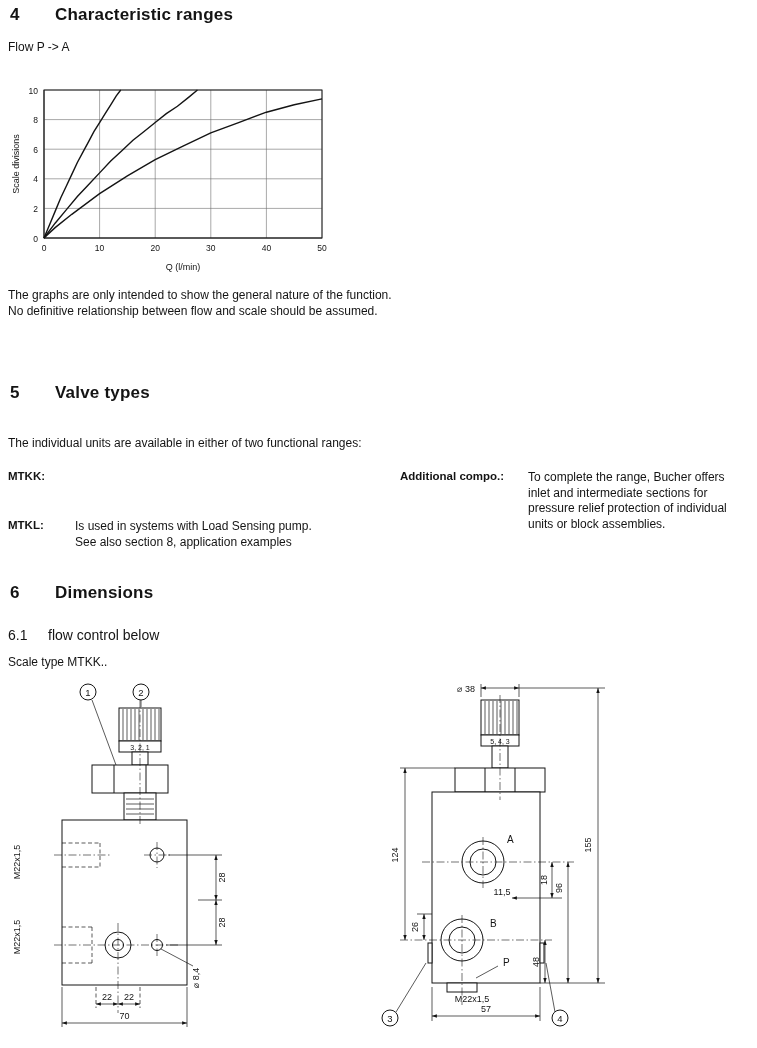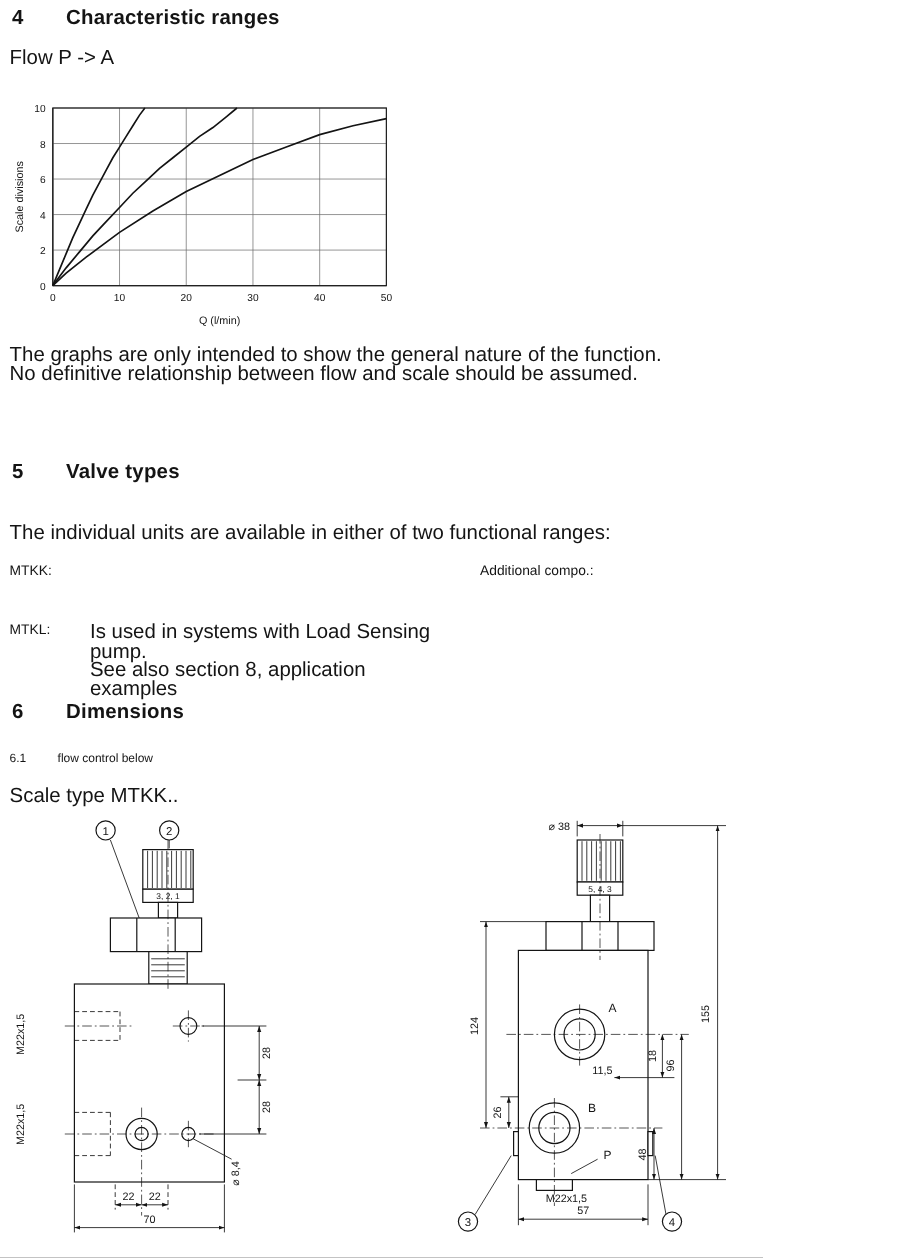--- a/index.html
+++ b/index.html
@@ -2,25 +2,25 @@
 <html><head>
 <meta charset="utf-8">
 <style>
   *{margin:0;padding:0;box-sizing:border-box}
   html,body{background:#9a9a9a}
   .page{position:relative;width:757px;height:1048px;background:#ffffff;
         font-family:"Liberation Sans","DejaVu Sans",sans-serif;color:#141414;overflow:hidden}
   .abs{position:absolute}
   .h1{display:flex;font-size:17px;font-weight:bold;letter-spacing:.2px}
   .h1 .num{width:45px;flex:0 0 auto}
-  .sub{display:flex;font-size:10px}
+  .sub{display:flex;font-size:14px}
   .sub .num{width:40px;flex:0 0 auto}
-  .body{font-size:17px;line-height:15.5px}
+  .body{font-size:12px;line-height:15.5px}
   .ml{white-space:pre-line}
-  .lbl{font-size:11.5px;font-weight:normal}
+  .lbl{font-size:11.5px;font-weight:bold}
   svg.drw{position:absolute;overflow:visible}
   
   .ln{stroke:#141414;stroke-width:1;fill:none}
   .fw{stroke:#141414;stroke-width:1;fill:#ffffff}
   .thin{stroke:#141414;stroke-width:.7;fill:none}
   .dash{stroke:#141414;stroke-width:.7;fill:none;stroke-dasharray:4 2.5}
   .dd{stroke:#141414;stroke-width:.6;fill:none;stroke-dasharray:8 2.5 1.5 2.5}
   .dim{stroke:#141414;stroke-width:.7;fill:none}
   text{fill:#141414;font-family:"Liberation Sans","DejaVu Sans",sans-serif}
   .dtxt{font-size:9px}
@@ -88,20 +88,24 @@
   </div>
   <div class="abs body" style="left:8px;top:436px">The individual units are available in either of two functional ranges:</div>
 
   <div class="abs lbl" style="left:8px;top:470px">MTKK:</div>
 
   <div class="abs lbl" style="left:8px;top:519px">MTKL:</div>
   <div class="abs body ml" style="left:75px;top:519px;width:300px">Is used in systems with Load Sensing pump.
 See also section 8, application examples</div>
 
   <div class="abs lbl" style="left:400px;top:470px">Additional compo.:</div>
+  <div class="abs body ml" style="left:528px;top:470px;width:225px">To complete the range, Bucher offers
+inlet and intermediate sections for
+pressure relief protection of individual
+units or block assemblies.</div>
 
   <div class="abs h1" style="left:10px;top:583px">
     <span class="num">6</span>
     <span>Dimensions</span>
   </div>
   <div class="abs sub" style="left:8px;top:627px">
     <span class="num">6.1</span>
     <span>flow control below</span>
   </div>
   <div class="abs body" style="left:8px;top:655px">Scale type MTKK..</div>

